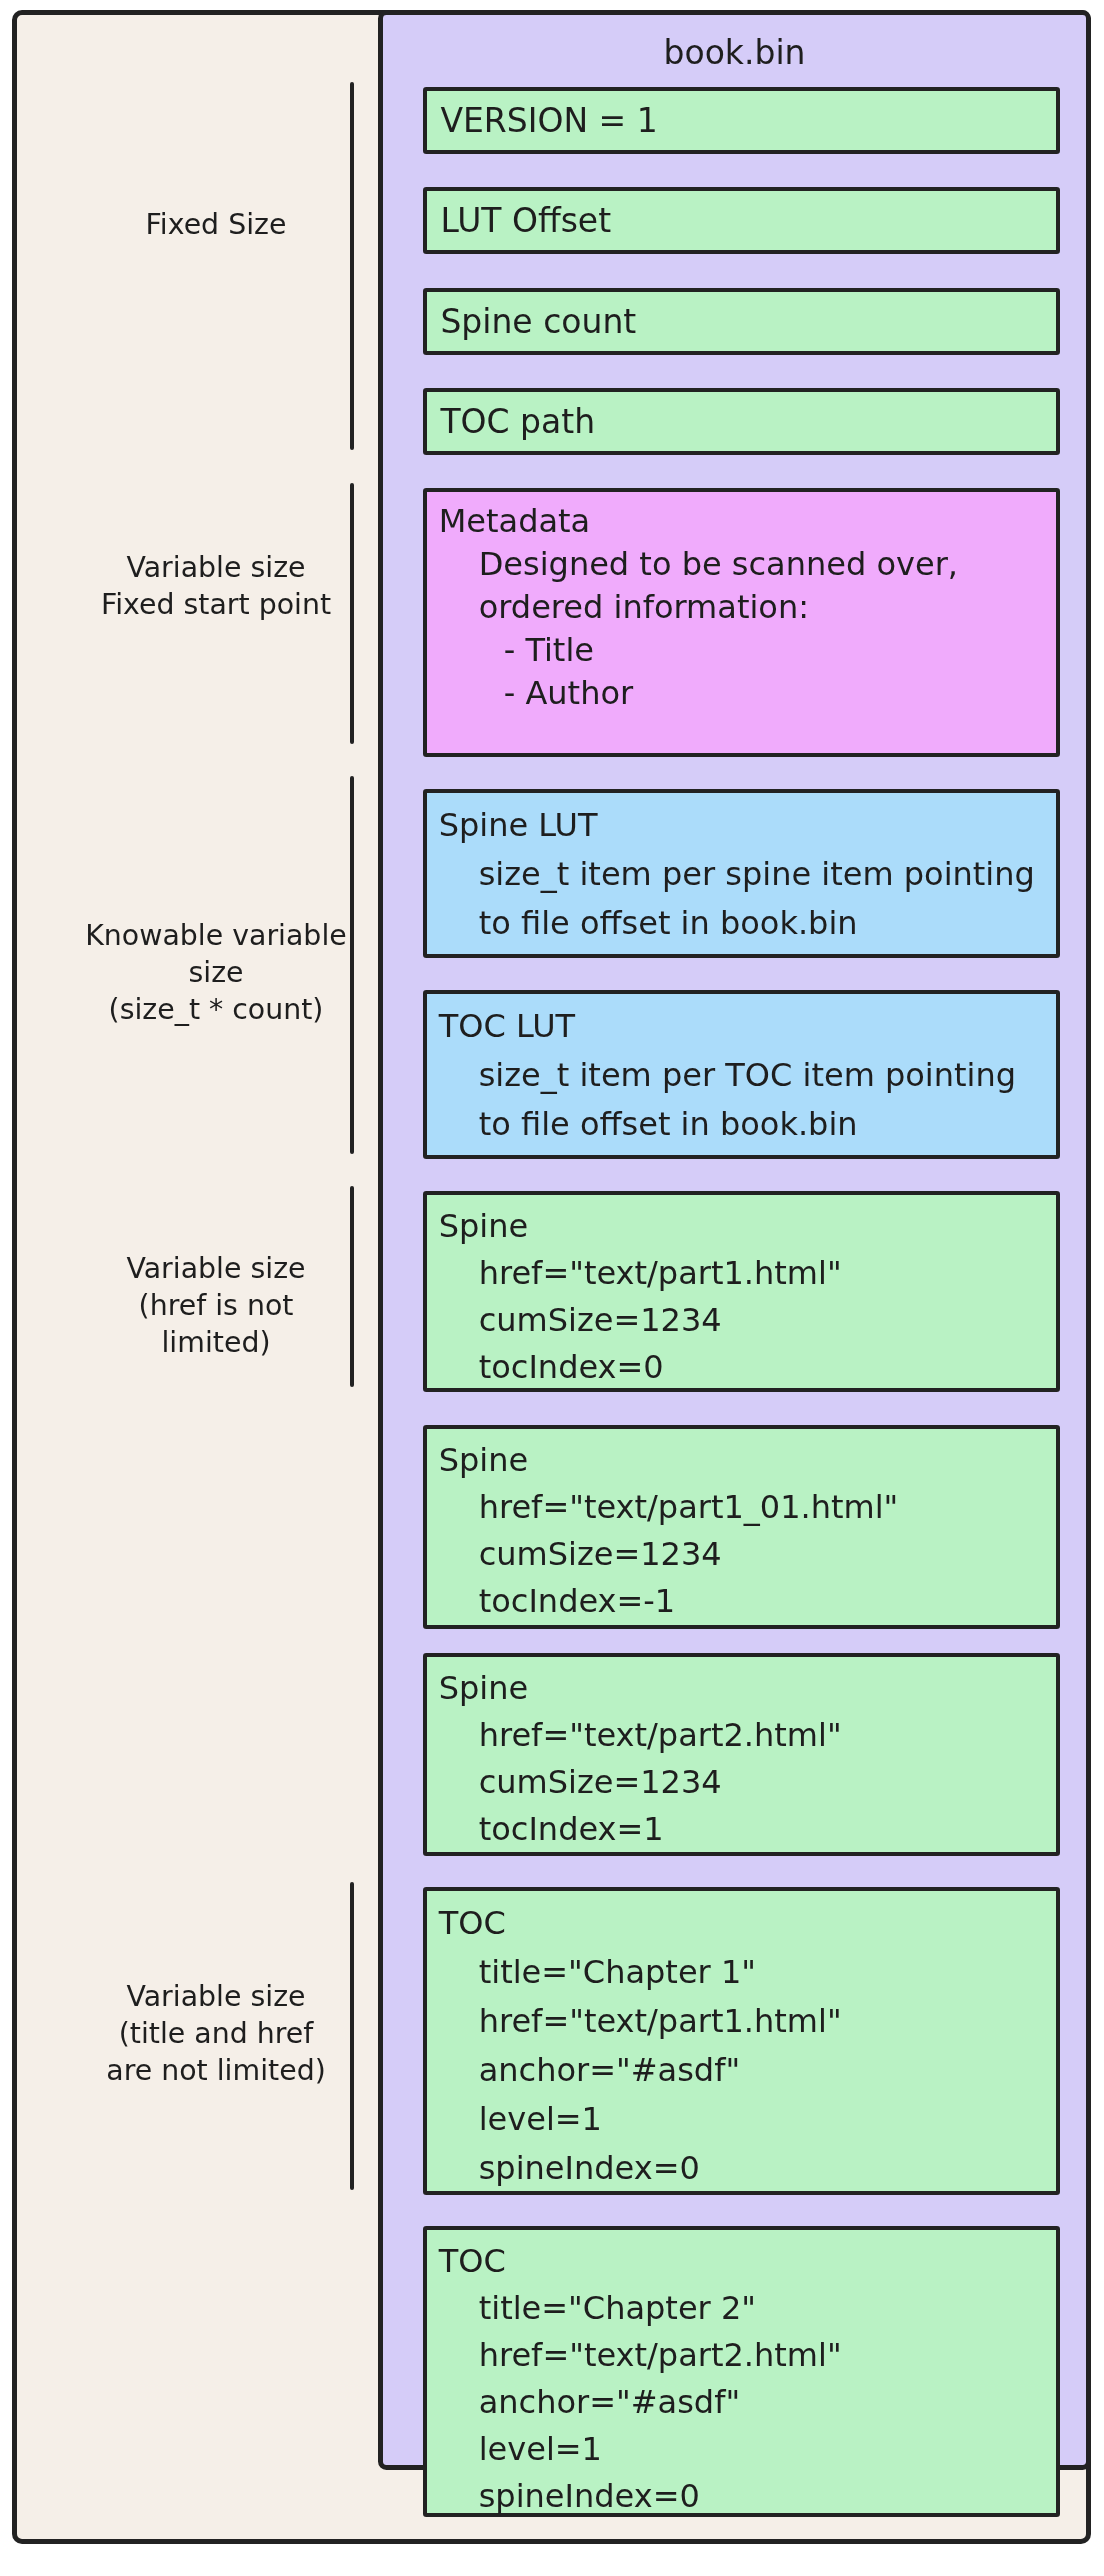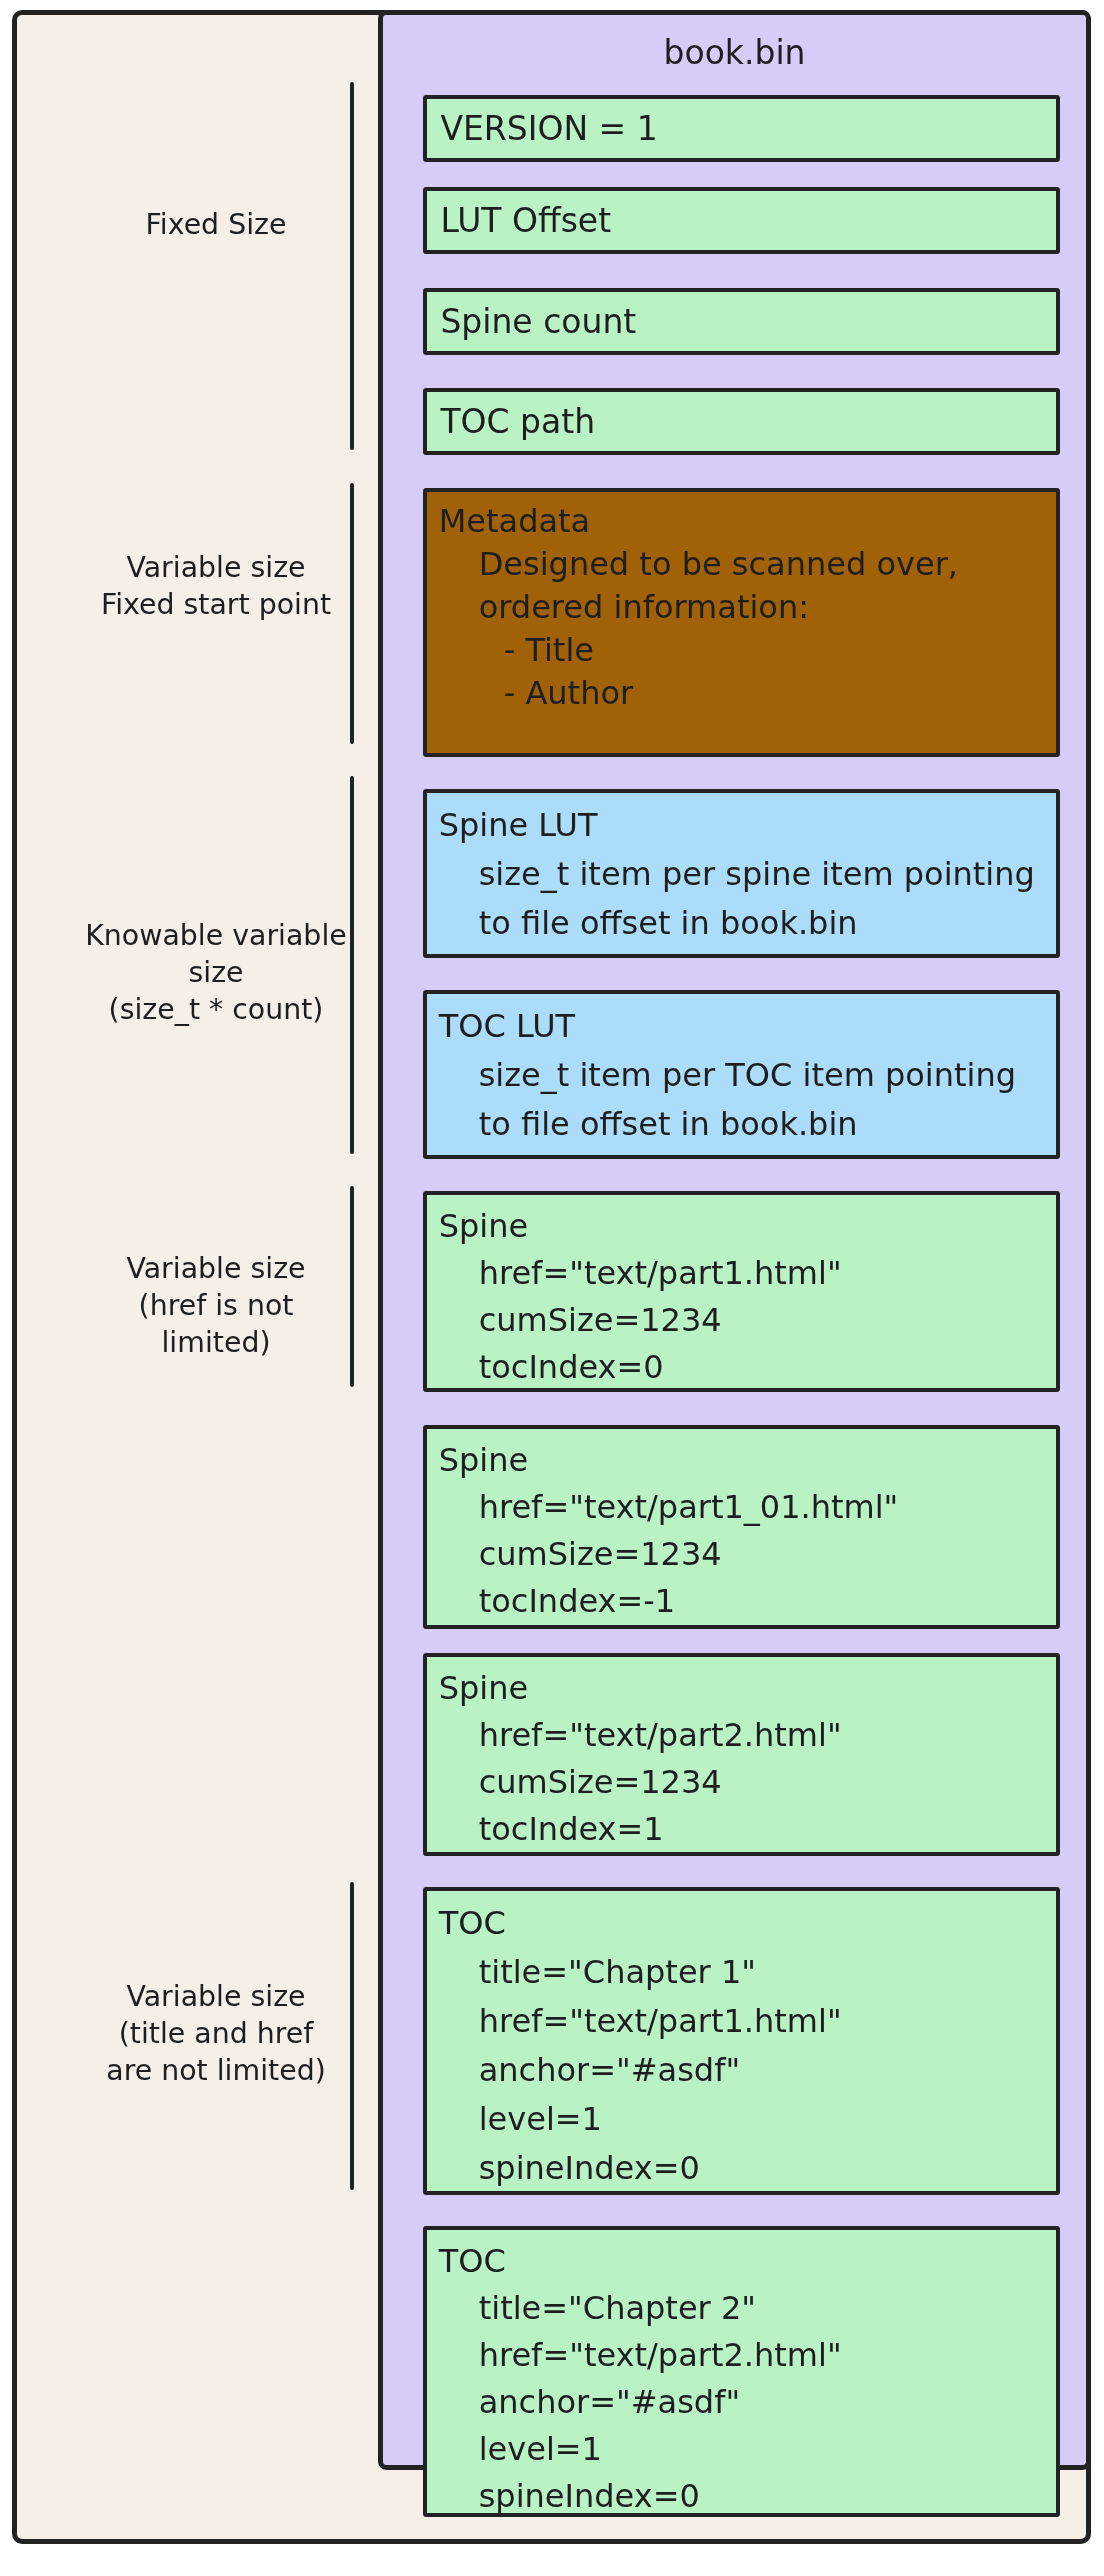--- a/index.html
+++ b/index.html
@@ -20,21 +20,21 @@
   .panel-title{
     position:absolute;left:0;top:18.4px;width:100%;
     text-align:center;font-size:33px;font-weight:500;
   }
   .box{
     position:absolute;left:40px;width:637px;
     border:4.2px solid #222222;border-radius:3.3px;
     font-size:32px;
   }
   .box.green{background:#b9f2c4;}
-  .box.yellow{background:#a16207;}
+  .box.yellow{background:#f0abfc;}
   .box.blue{background:#abdcfa;}
   .box.single{display:flex;align-items:center;padding-left:13.4px;font-size:33px;}
   .box.multi{padding:8.4px 8.4px 0 11.7px;}
   .box.multi .line{line-height:var(--lh,47px);white-space:nowrap;}
   .line.ind1{padding-left:40px;}
   .line.ind2{padding-left:65px;}
   .bracket{
     position:absolute;left:350px;width:4.2px;background:#222222;border-radius:2.5px;
   }
   .side-label{
@@ -73,21 +73,21 @@
   </div>
   <div class="side-label" style="top:1978px">
     <div>Variable size</div>
     <div>(title and href</div>
     <div>are not limited)</div>
   </div>
 
   <div class="panel">
     <div class="panel-title">book.bin</div>
 
-    <div class="box green single" style="top:80px;height:67px">
+    <div class="box green single" style="top:72px;height:67px">
       <div class="line">VERSION = 1</div>
     </div>
 
     <div class="box green single" style="top:172px;height:67px">
       <div class="line">LUT Offset</div>
     </div>
 
     <div class="box green single" style="top:273px;height:67px">
       <div class="line">Spine count</div>
     </div>

